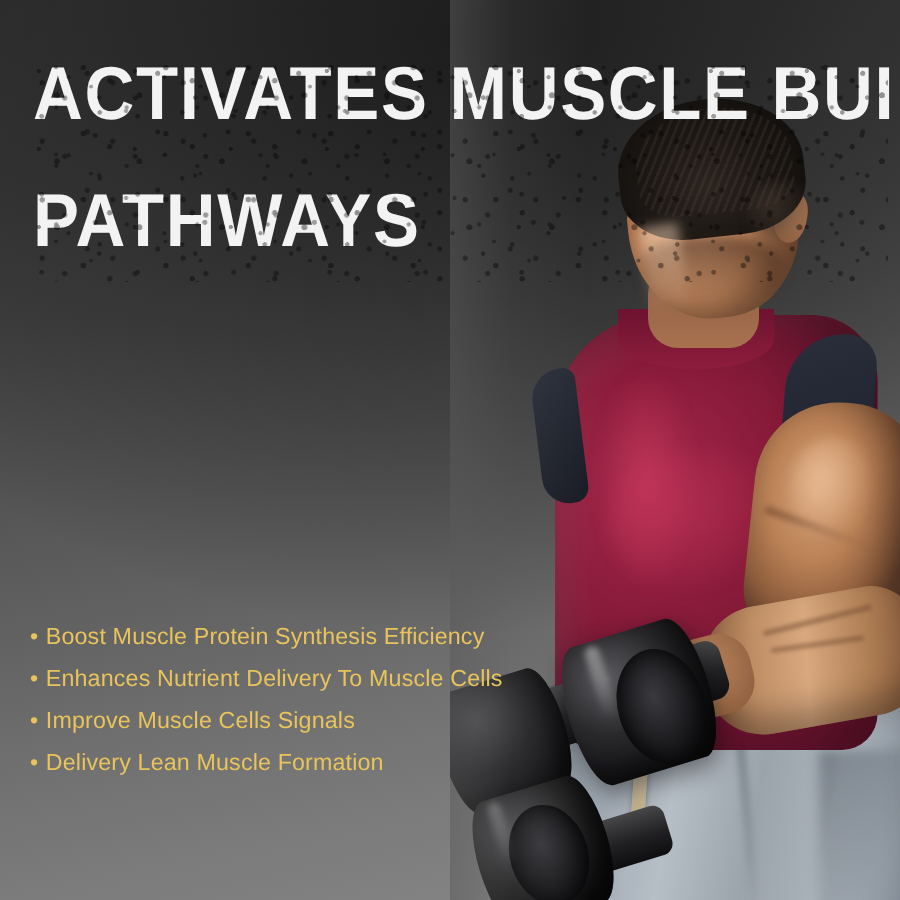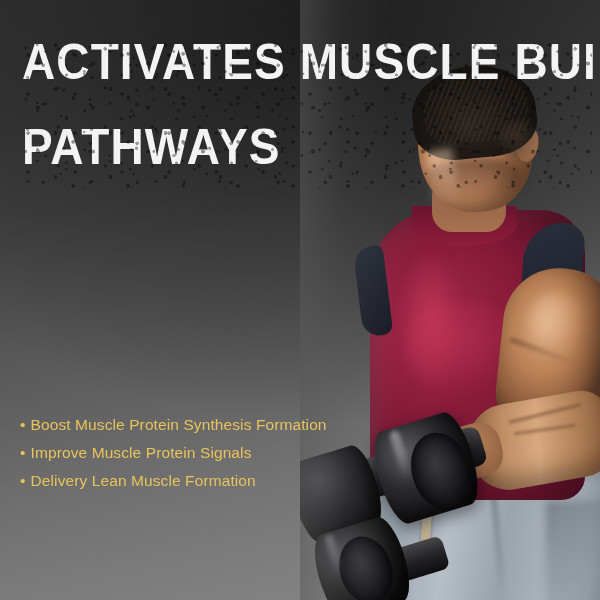--- a/index.html
+++ b/index.html
@@ -378,23 +378,26 @@
   </div>
 
   <div class="headline">
     <span class="hl-line hl-line1">ACTIVATES MUSCLE BUILDING</span>
     <span class="hl-line hl-line2">PATHWAYS</span>
   </div>
   <div class="grunge"></div>
 
   <div class="benefits">
     <div class="benefit">
-      <span class="dot">•</span><span>Boost Muscle Protein Synthesis Formation</span>
+      <span class="dot">•</span><span>Boost Muscle Protein Synthesis Efficiency</span>
     </div>
     <div class="benefit">
-      <span class="dot">•</span><span>Improve Muscle Protein Signals</span>
+      <span class="dot">•</span><span>Enhances Nutrient Delivery To Muscle Cells</span>
+    </div>
+    <div class="benefit">
+      <span class="dot">•</span><span>Improve Muscle Cells Signals</span>
     </div>
     <div class="benefit">
       <span class="dot">•</span><span>Delivery Lean Muscle Formation</span>
     </div>
   </div>
 
 </div>
 
 </body></html>

